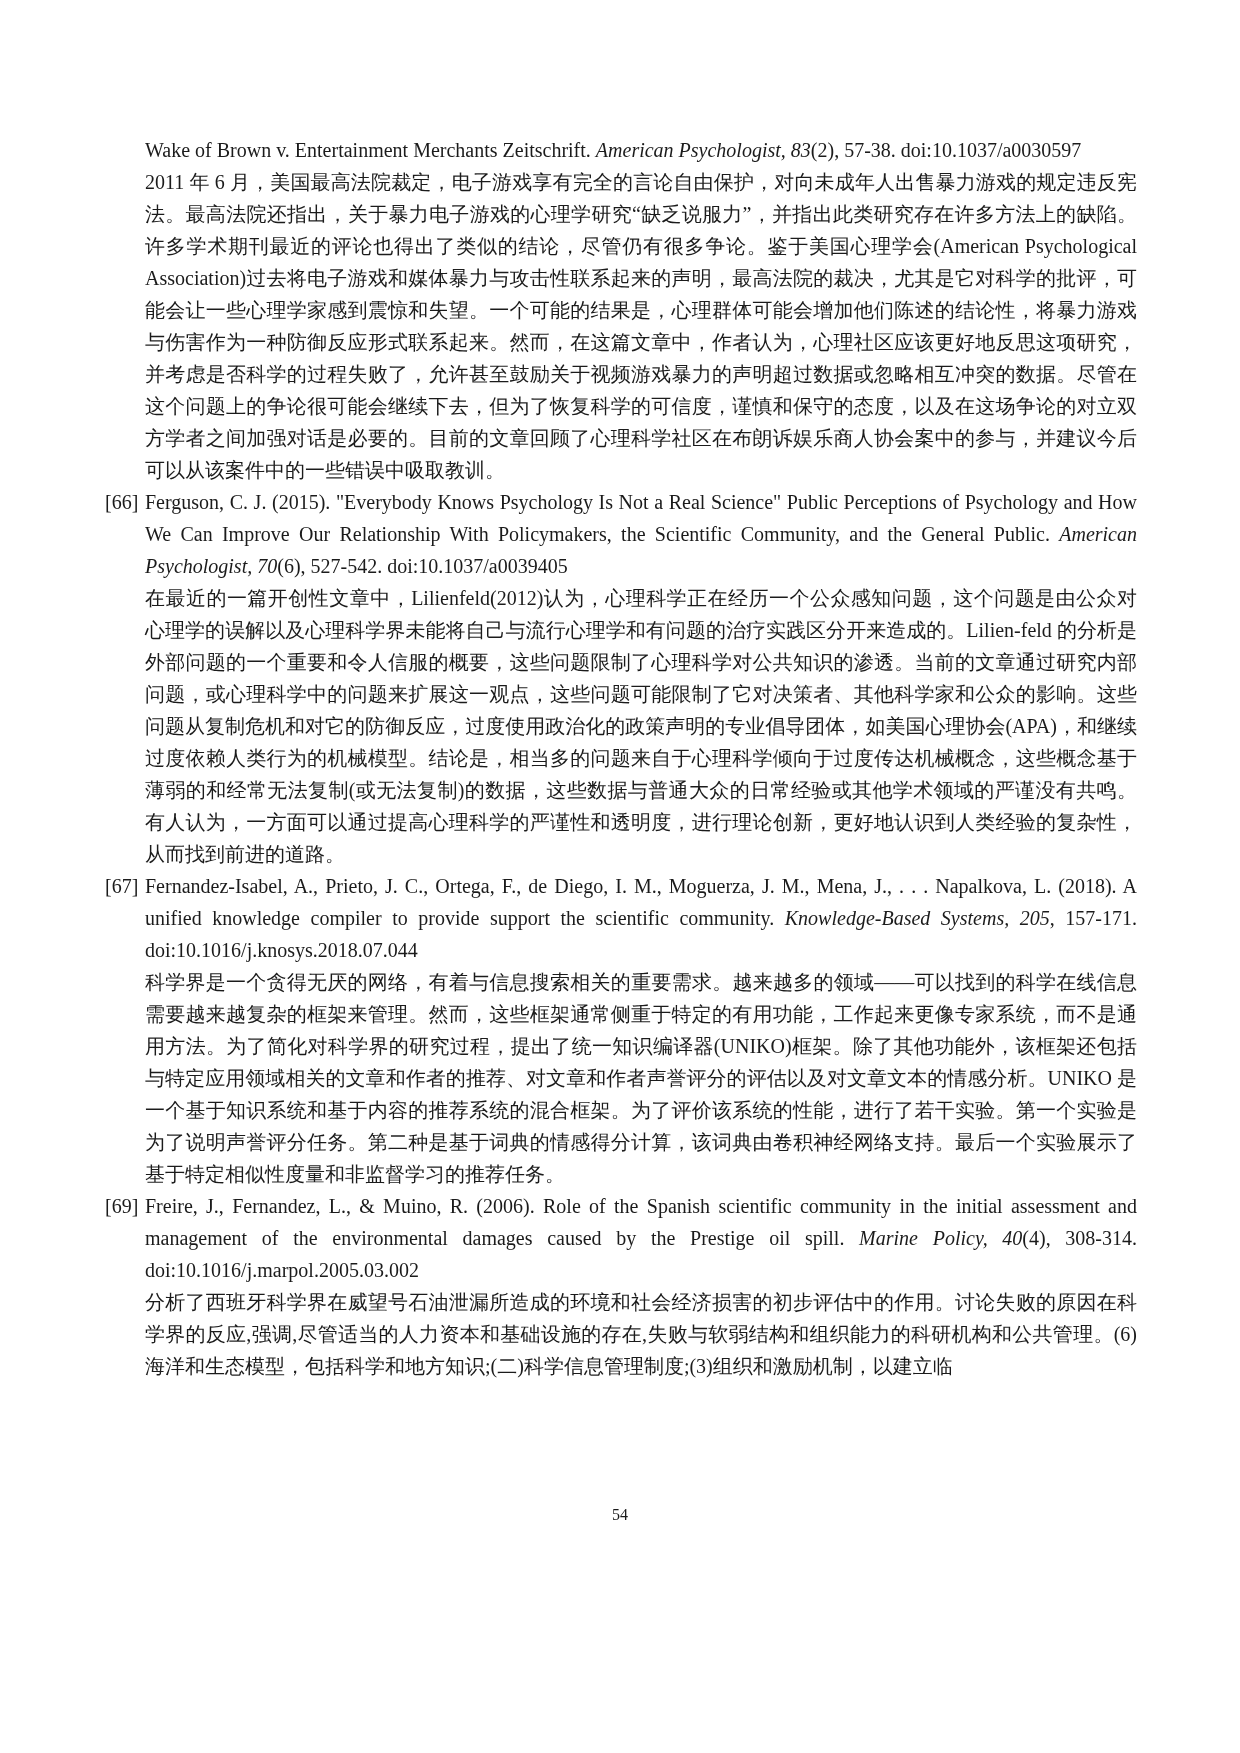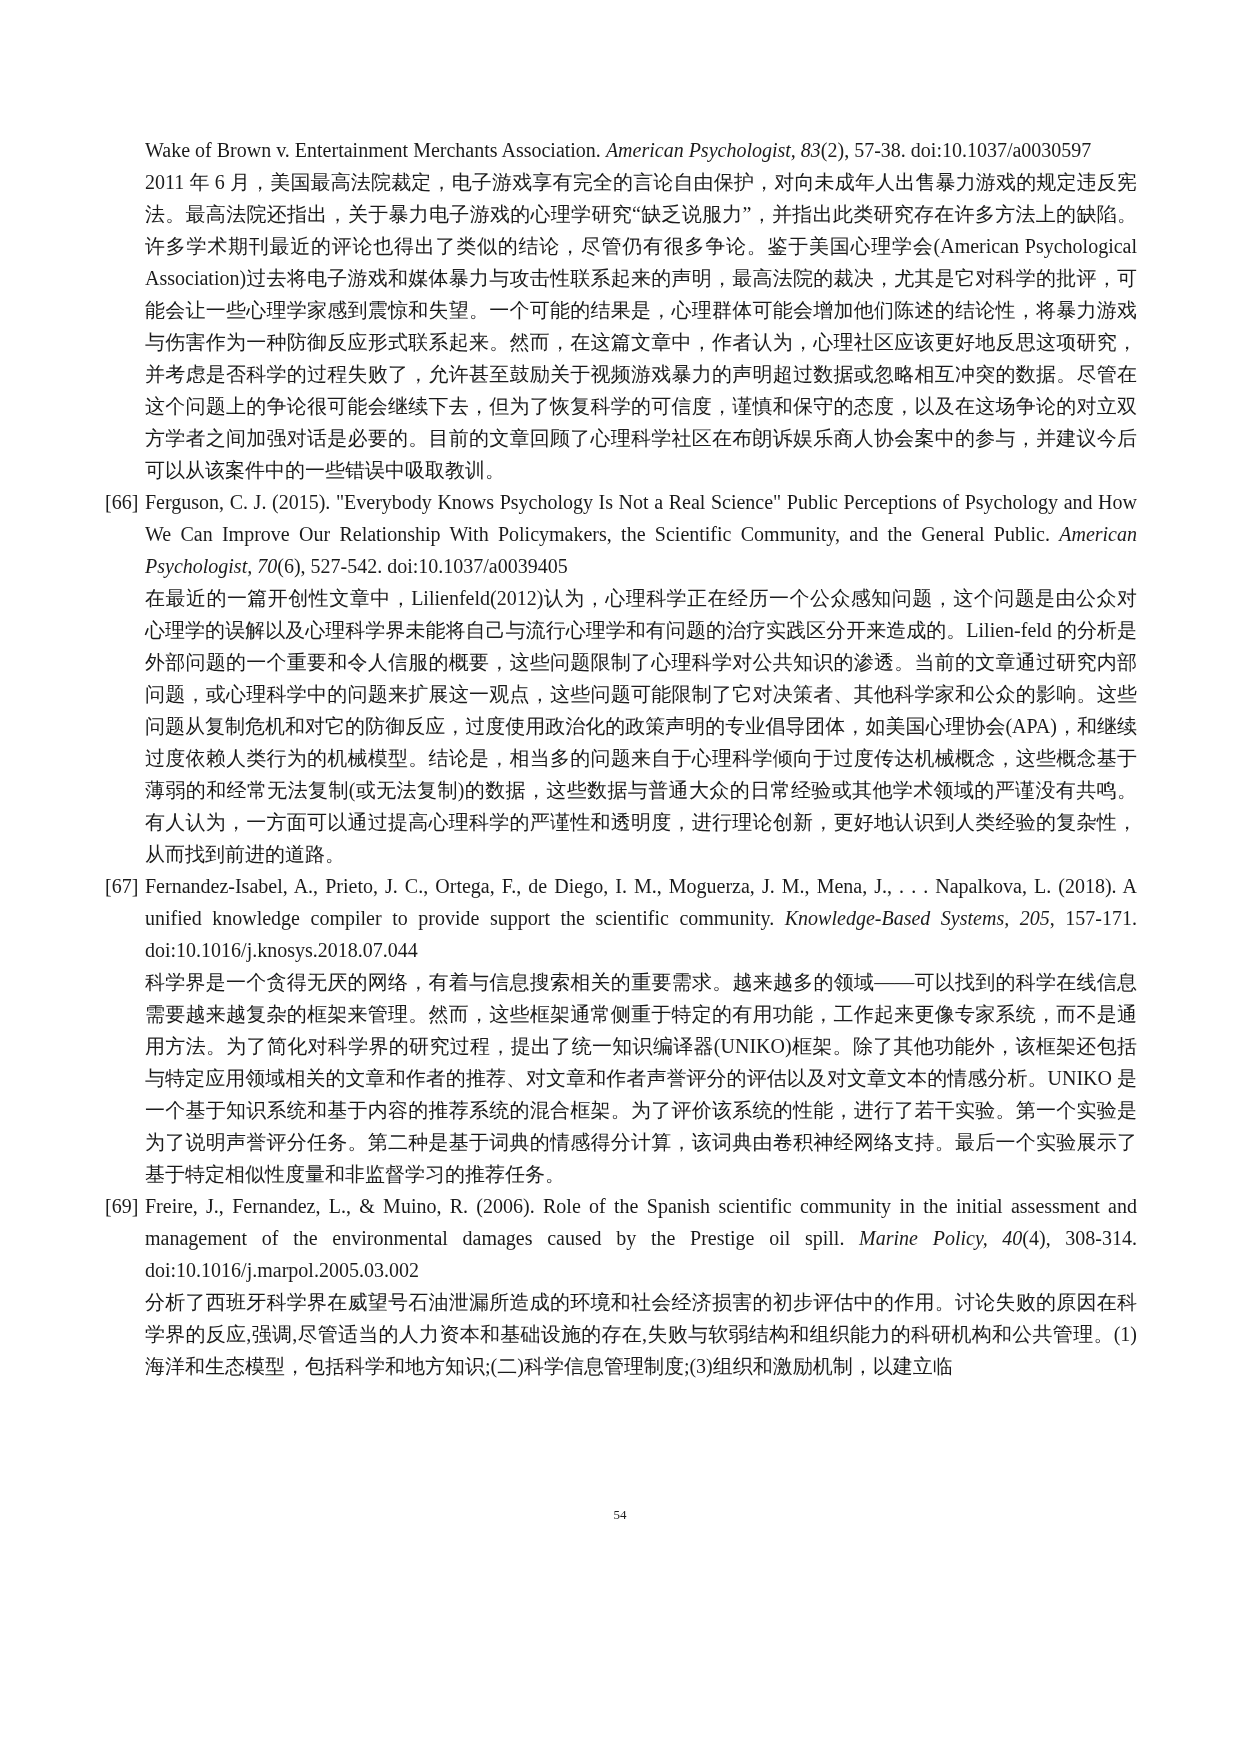--- a/index.html
+++ b/index.html
@@ -46,53 +46,53 @@
   }
   .it {
     font-style: italic;
   }
   .page-number {
     position: absolute;
     left: 0;
     top: 1502px;
     width: 100%;
     text-align: center;
-    font-size: 13px;
+    font-size: 16px;
     line-height: 26px;
     font-family: "Liberation Serif", "DejaVu Serif", serif;
     color: #1b1b1b;
   }
 </style>
 </head>
 <body>
 
 <div class="page">
 
   <div class="content">
   <div class="ref">
     <span class="ref-label"></span>
-    <p class="citation"><span>Wake of Brown v. Entertainment Merchants Association. </span><span class="it">American Psychologist, 83</span><span>(2), 57-38. doi:10.1037/a0030597</span></p>
+    <p class="citation"><span>Wake of Brown v. Entertainment Merchants Zeitschrift. </span><span class="it">American Psychologist, 83</span><span>(2), 57-38. doi:10.1037/a0030597</span></p>
     <p class="annotation">2011 年 6 月，美国最高法院裁定，电子游戏享有完全的言论自由保护，对向未成年人出售暴力游戏的规定违反宪法。最高法院还指出，关于暴力电子游戏的心理学研究“缺乏说服力”，并指出此类研究存在许多方法上的缺陷。许多学术期刊最近的评论也得出了类似的结论，尽管仍有很多争论。鉴于美国心理学会(American Psychological Association)过去将电子游戏和媒体暴力与攻击性联系起来的声明，最高法院的裁决，尤其是它对科学的批评，可能会让一些心理学家感到震惊和失望。一个可能的结果是，心理群体可能会增加他们陈述的结论性，将暴力游戏与伤害作为一种防御反应形式联系起来。然而，在这篇文章中，作者认为，心理社区应该更好地反思这项研究，并考虑是否科学的过程失败了，允许甚至鼓励关于视频游戏暴力的声明超过数据或忽略相互冲突的数据。尽管在这个问题上的争论很可能会继续下去，但为了恢复科学的可信度，谨慎和保守的态度，以及在这场争论的对立双方学者之间加强对话是必要的。目前的文章回顾了心理科学社区在布朗诉娱乐商人协会案中的参与，并建议今后可以从该案件中的一些错误中吸取教训。</p>
   </div>
 
   <div class="ref">
     <span class="ref-label">[66]</span>
     <p class="citation"><span>Ferguson, C. J. (2015). "Everybody Knows Psychology Is Not a Real Science" Public Perceptions of Psychology and How We Can Improve Our Relationship With Policymakers, the Scientific Community, and the General Public. </span><span class="it">American Psychologist, 70</span><span>(6), 527-542. doi:10.1037/a0039405</span></p>
     <p class="annotation">在最近的一篇开创性文章中，Lilienfeld(2012)认为，心理科学正在经历一个公众感知问题，这个问题是由公众对心理学的误解以及心理科学界未能将自己与流行心理学和有问题的治疗实践区分开来造成的。Lilien-feld 的分析是外部问题的一个重要和令人信服的概要，这些问题限制了心理科学对公共知识的渗透。当前的文章通过研究内部问题，或心理科学中的问题来扩展这一观点，这些问题可能限制了它对决策者、其他科学家和公众的影响。这些问题从复制危机和对它的防御反应，过度使用政治化的政策声明的专业倡导团体，如美国心理协会(APA)，和继续过度依赖人类行为的机械模型。结论是，相当多的问题来自于心理科学倾向于过度传达机械概念，这些概念基于薄弱的和经常无法复制(或无法复制)的数据，这些数据与普通大众的日常经验或其他学术领域的严谨没有共鸣。有人认为，一方面可以通过提高心理科学的严谨性和透明度，进行理论创新，更好地认识到人类经验的复杂性，从而找到前进的道路。</p>
   </div>
 
   <div class="ref">
     <span class="ref-label">[67]</span>
     <p class="citation"><span>Fernandez-Isabel, A., Prieto, J. C., Ortega, F., de Diego, I. M., Moguerza, J. M., Mena, J., . . . Napalkova, L. (2018). A unified knowledge compiler to provide support the scientific community. </span><span class="it">Knowledge-Based Systems, 205</span><span>, 157-171. doi:10.1016/j.knosys.2018.07.044</span></p>
     <p class="annotation">科学界是一个贪得无厌的网络，有着与信息搜索相关的重要需求。越来越多的领域——可以找到的科学在线信息需要越来越复杂的框架来管理。然而，这些框架通常侧重于特定的有用功能，工作起来更像专家系统，而不是通用方法。为了简化对科学界的研究过程，提出了统一知识编译器(UNIKO)框架。除了其他功能外，该框架还包括与特定应用领域相关的文章和作者的推荐、对文章和作者声誉评分的评估以及对文章文本的情感分析。UNIKO 是一个基于知识系统和基于内容的推荐系统的混合框架。为了评价该系统的性能，进行了若干实验。第一个实验是为了说明声誉评分任务。第二种是基于词典的情感得分计算，该词典由卷积神经网络支持。最后一个实验展示了基于特定相似性度量和非监督学习的推荐任务。</p>
   </div>
 
 
   <div class="ref">
     <span class="ref-label">[69]</span>
     <p class="citation"><span>Freire, J., Fernandez, L., &amp; Muino, R. (2006). Role of the Spanish scientific community in the initial assessment and management of the environmental damages caused by the Prestige oil spill. </span><span class="it">Marine Policy, 40</span><span>(4), 308-314. doi:10.1016/j.marpol.2005.03.002</span></p>
-    <p class="annotation">分析了西班牙科学界在威望号石油泄漏所造成的环境和社会经济损害的初步评估中的作用。讨论失败的原因在科学界的反应,强调,尽管适当的人力资本和基础设施的存在,失败与软弱结构和组织能力的科研机构和公共管理。(1)海洋和生态模型，包括科学和地方知识;(二)科学信息管理制度;(3)组织和激励机制，以建立临</p>
+    <p class="annotation">分析了西班牙科学界在威望号石油泄漏所造成的环境和社会经济损害的初步评估中的作用。讨论失败的原因在科学界的反应,强调,尽管适当的人力资本和基础设施的存在,失败与软弱结构和组织能力的科研机构和公共管理。(6)海洋和生态模型，包括科学和地方知识;(二)科学信息管理制度;(3)组织和激励机制，以建立临</p>
   </div>
 </div>
 
   <div class="page-number">54</div>
 
 </div>
 
 </body></html>

